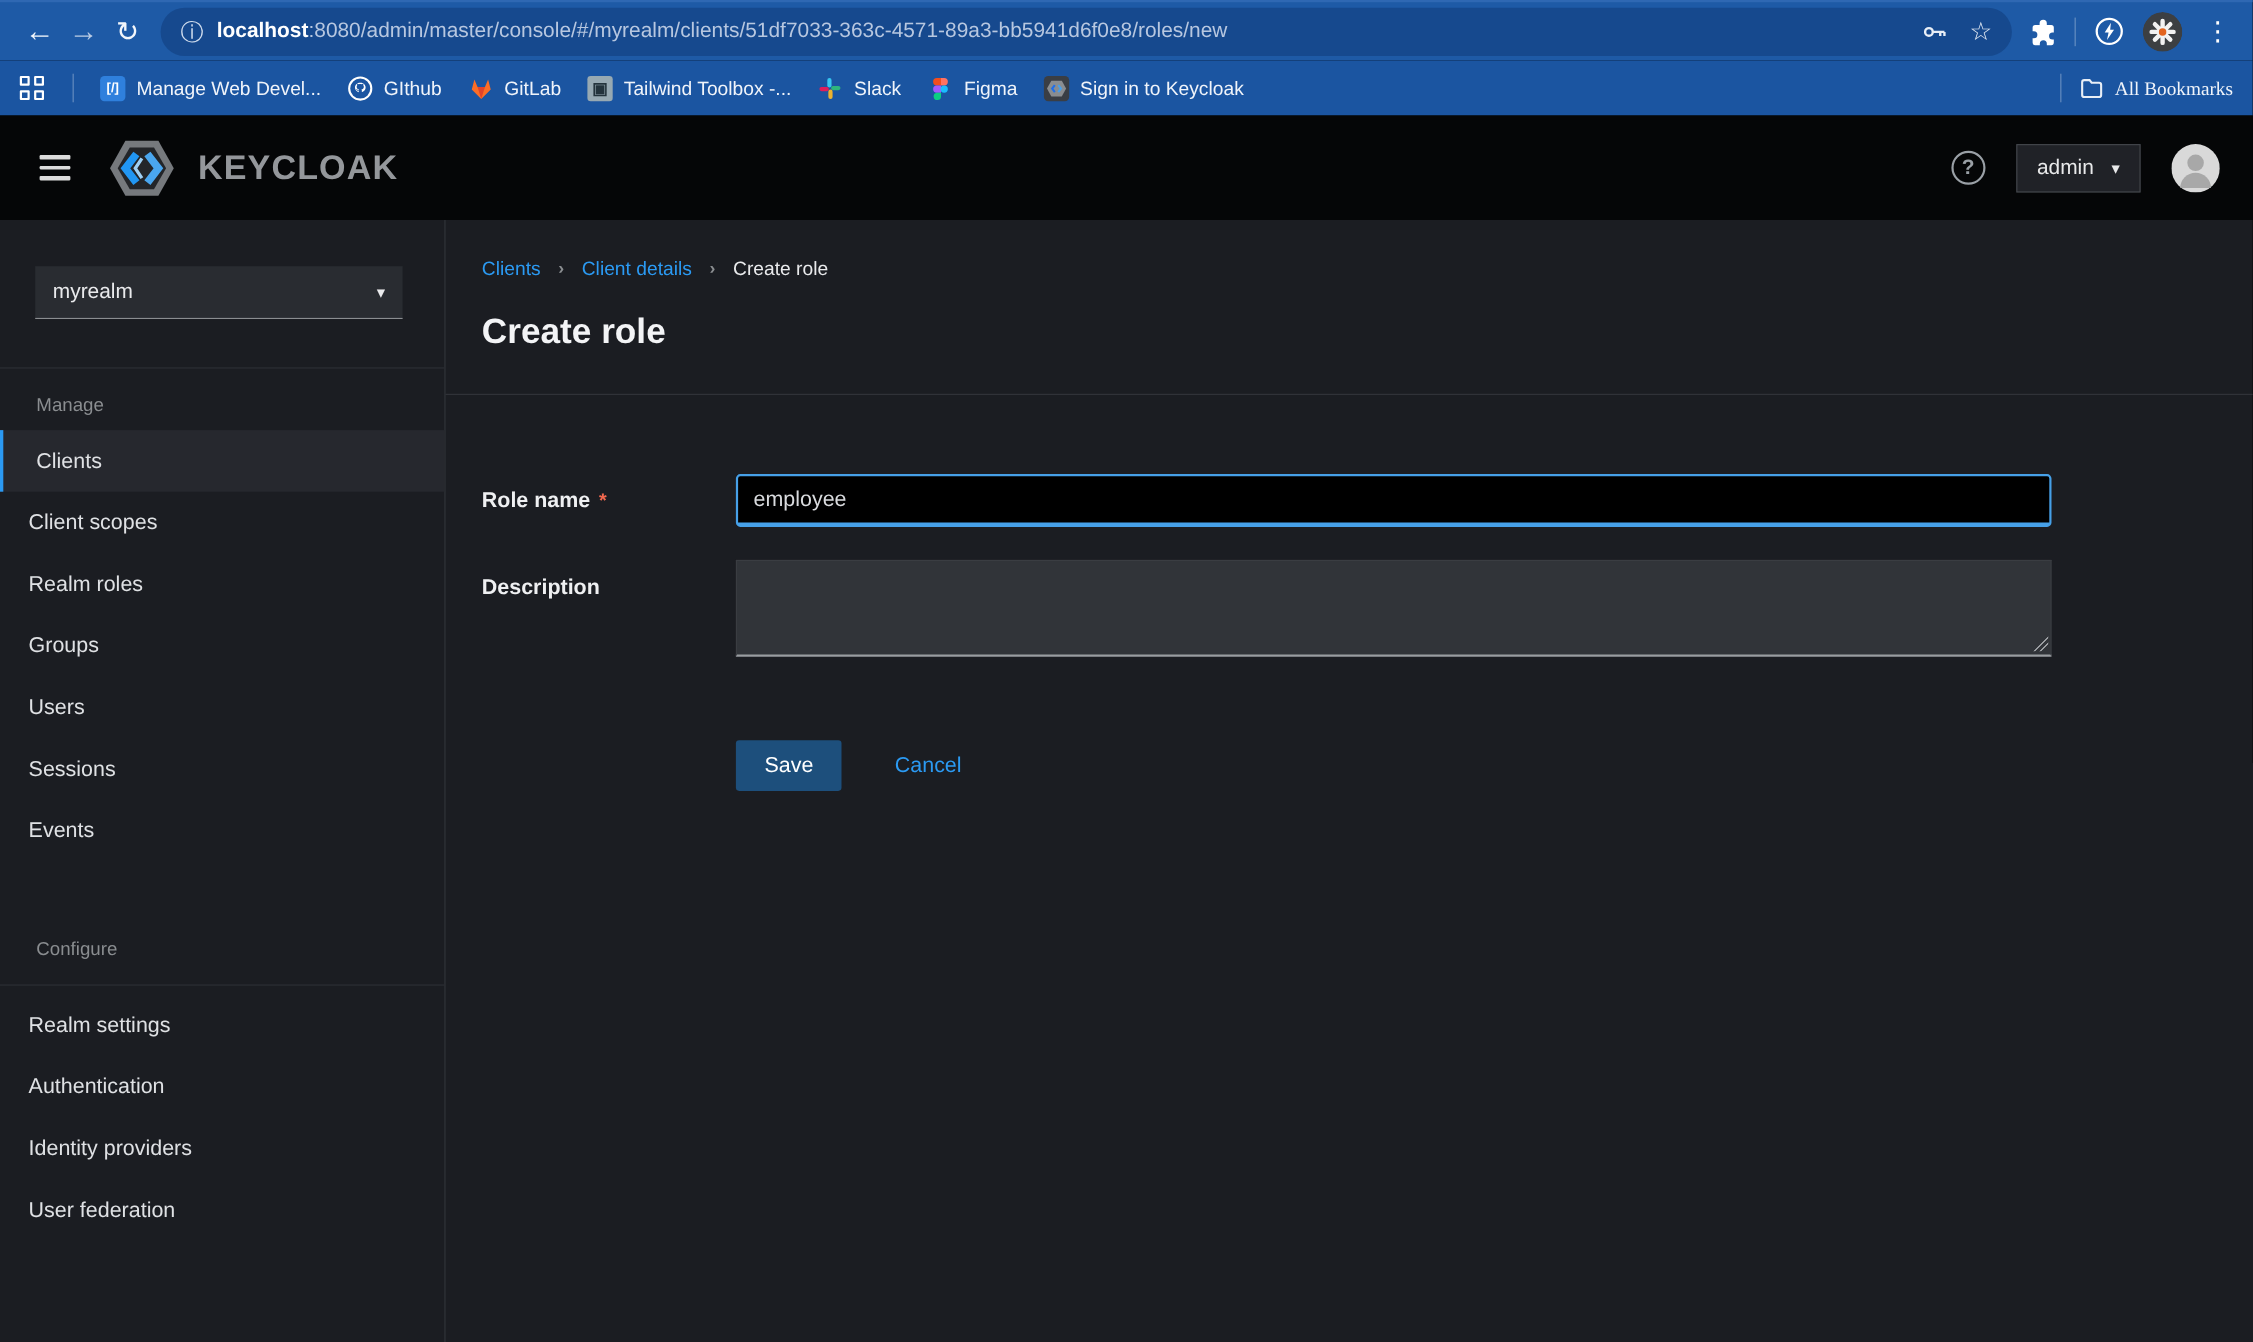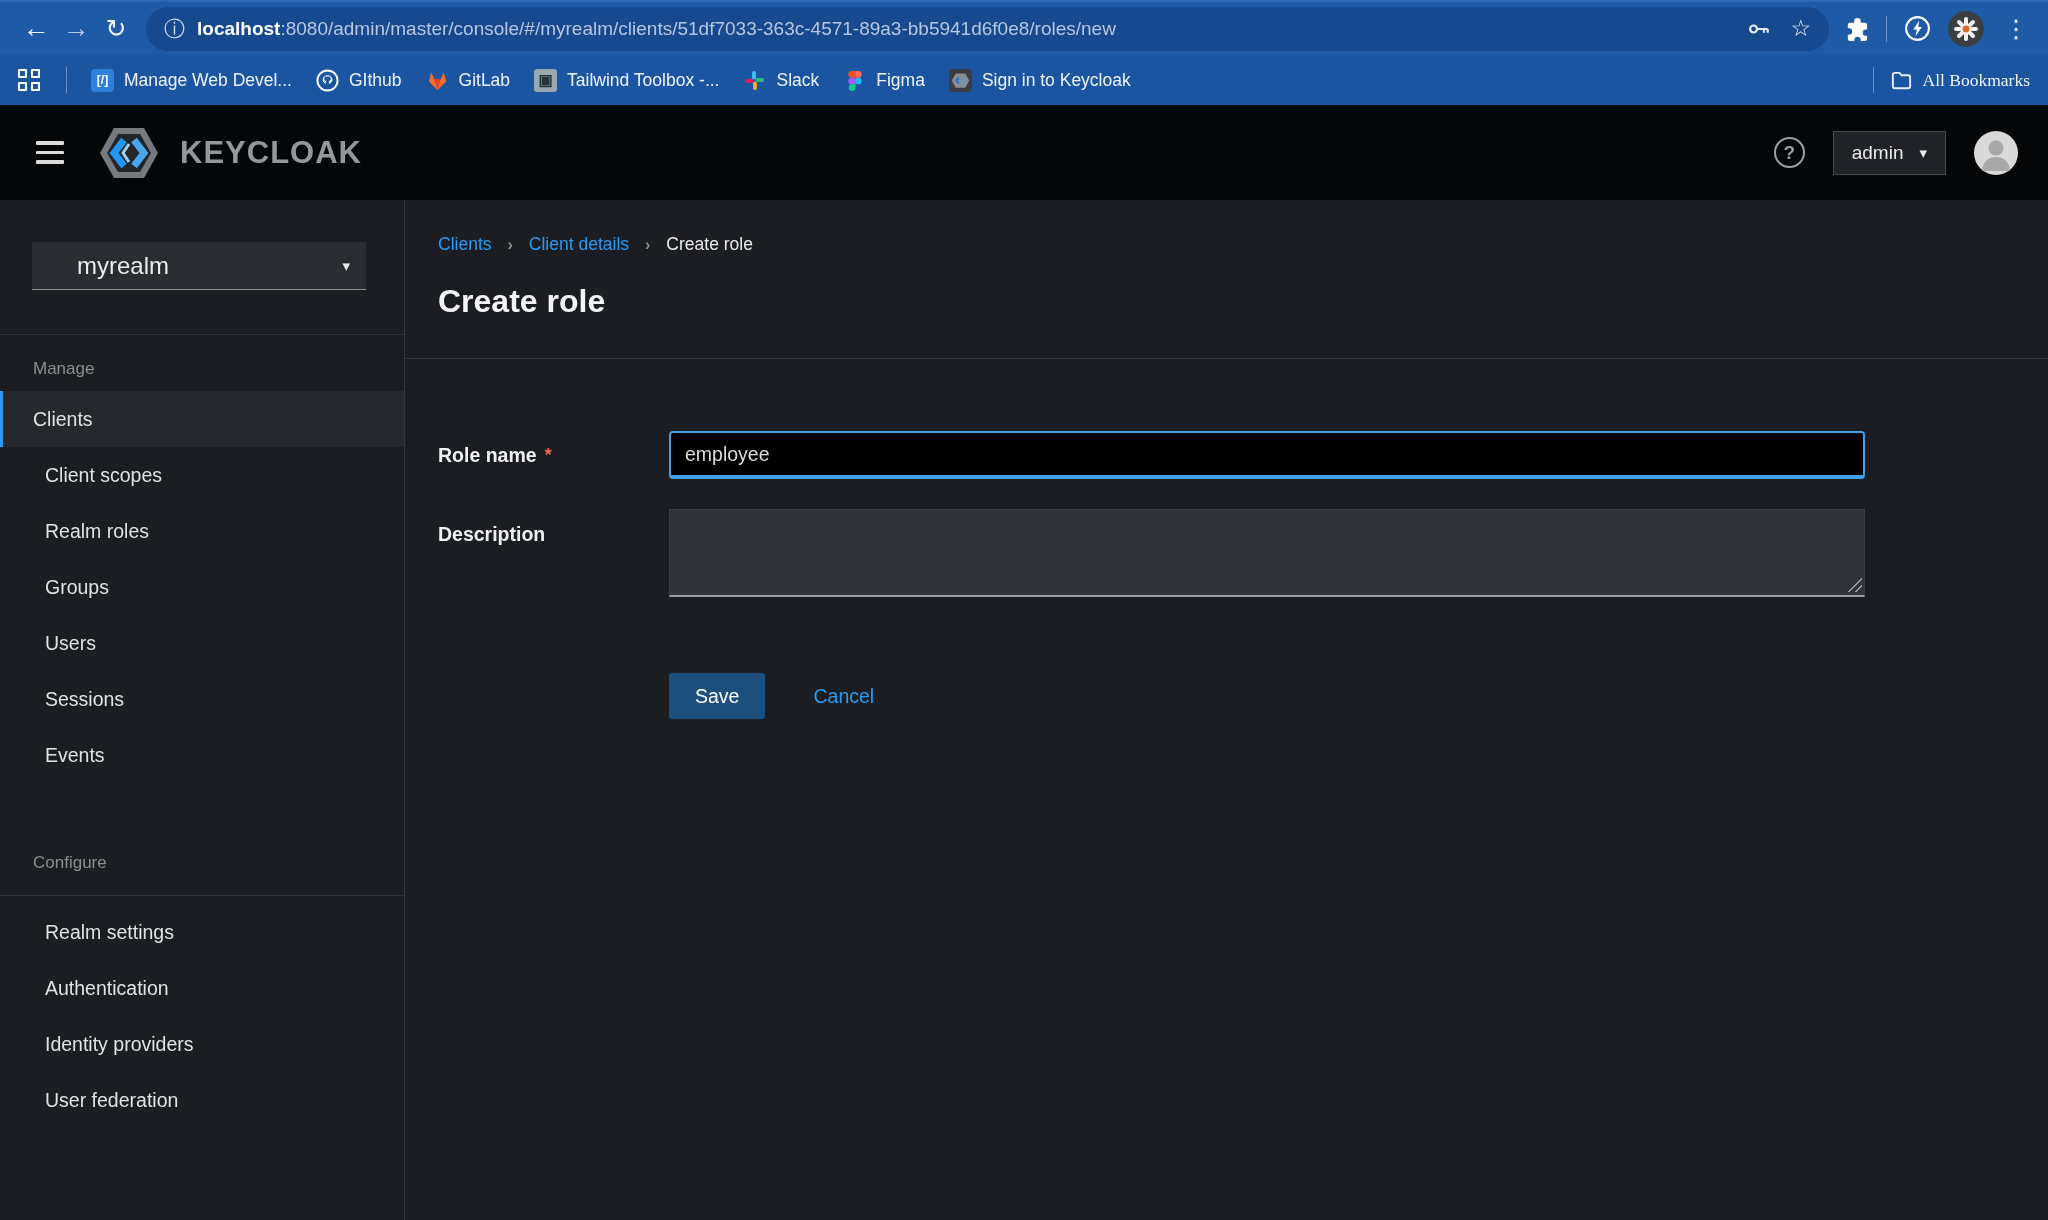--- a/index.html
+++ b/index.html
@@ -47,25 +47,25 @@
   .userbox { height:44px; background:#202227; border:1px solid #45484d; display:flex; align-items:center; gap:16px; padding:0 18px; cursor:pointer; }
   .userbox .uname { font-size:19px; color:#e8e9ea; }
   .userbox .caret { font-size:15px; color:#e8e9ea; }
 
   
   .app { flex:1; display:flex; min-height:0; background:#1b1d22; }
 
   
   .sidebar { width:405px; flex:0 0 auto; border-right:1px solid #33363b; display:flex; flex-direction:column; }
   .realmbox { margin:42px 38px 0 32px; height:48px; background:#292c31; border-bottom:1px solid #8a8d90; display:flex; align-items:center; padding:0 16px; cursor:pointer; }
-  .realmbox .rname { font-size:24px; color:#e9eaec;margin-left:29px; }
+  .realmbox .rname { font-size:19px; color:#e9eaec; }
   .realmbox .caret { margin-left:auto; font-size:15px; color:#e9eaec; }
   .side-div { border-top:1px solid #2e3136; margin-top:44px; }
   .sect-label { margin:24px 0 12px 33px; font-size:17px; color:#8a8d90; }
-  .navitem { height:56px; display:flex; align-items:center; padding-left:45px; font-size:19.5px; color:#dfe1e4; cursor:pointer; }
+  .navitem { height:56px; display:flex; align-items:center; padding-left:26px; font-size:19.5px; color:#dfe1e4; cursor:pointer; }
   .navitem.current { background:#26282e; border-left:3px solid #2b9af3; padding-left:30px; }
   .sect2-div { border-top:1px solid #2e3136; margin-top:10px; margin-bottom:8px; }
   .spacer-events { height:46px; }
 
   
   .main { flex:1; display:flex; flex-direction:column; min-width:0; }
   .page-header { padding:34px 183px 38px 33px; border-bottom:1px solid #33363b; }
   .breadcrumb { display:flex; align-items:center; gap:16px; font-size:17.5px; }
   .crumb-link { color:#2b9af3; cursor:pointer; }
   .crumb-sep { color:#8a8d90; font-size:16px; font-weight:700; }

